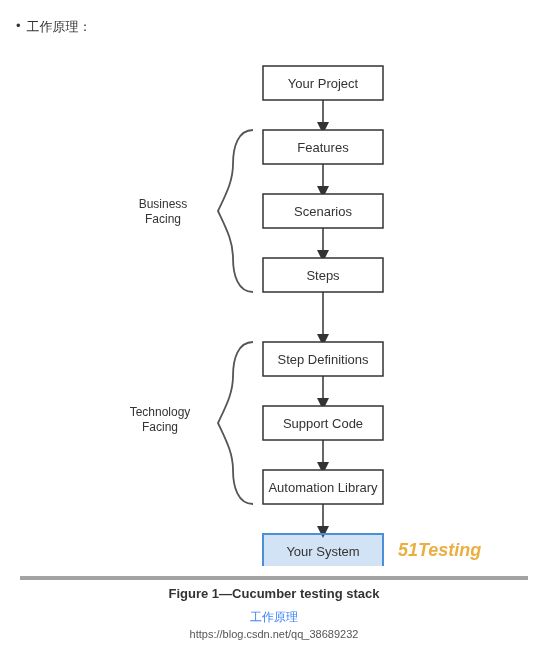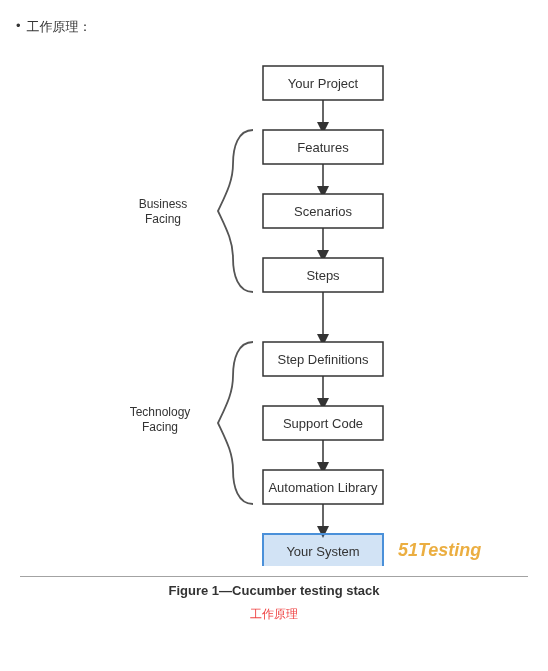--- a/index.html
+++ b/index.html
@@ -44,28 +44,28 @@
       width: 440px;
       height: 510px;
     }
 
     .figure-caption {
       text-align: center;
       font-size: 13px;
       font-weight: bold;
       color: #333;
       padding: 6px 0 4px 0;
-      border-top: 1px solid #a3a3a3;
+      border-top: 4px solid #a3a3a3;
       margin: 0 20px;
     }
 
     .footer-text {
       text-align: center;
       font-size: 12px;
-      color: #ef4444;
+      color: #3b82f6;
       padding: 4px 0 2px 0;
     }
 
     .footer-link {
       text-align: center;
       font-size: 11px;
       color: #555;
       padding: 0 0 6px 0;
     }
   </style>
@@ -139,14 +139,15 @@
 
         <text x="290" y="500" font-size="18" fill="#e8a020" opacity="0.85" font-weight="bold" font-style="italic">51Testing</text>
 
       </svg>
     </div>
   </div>
 
   <div class="figure-caption">Figure 1—Cucumber testing stack</div>
 
   <div class="footer-text">工作原理</div>
+  <div class="footer-link">https://blog.csdn.net/qq_38689232</div>
 
 </div>
 
 </body></html>

